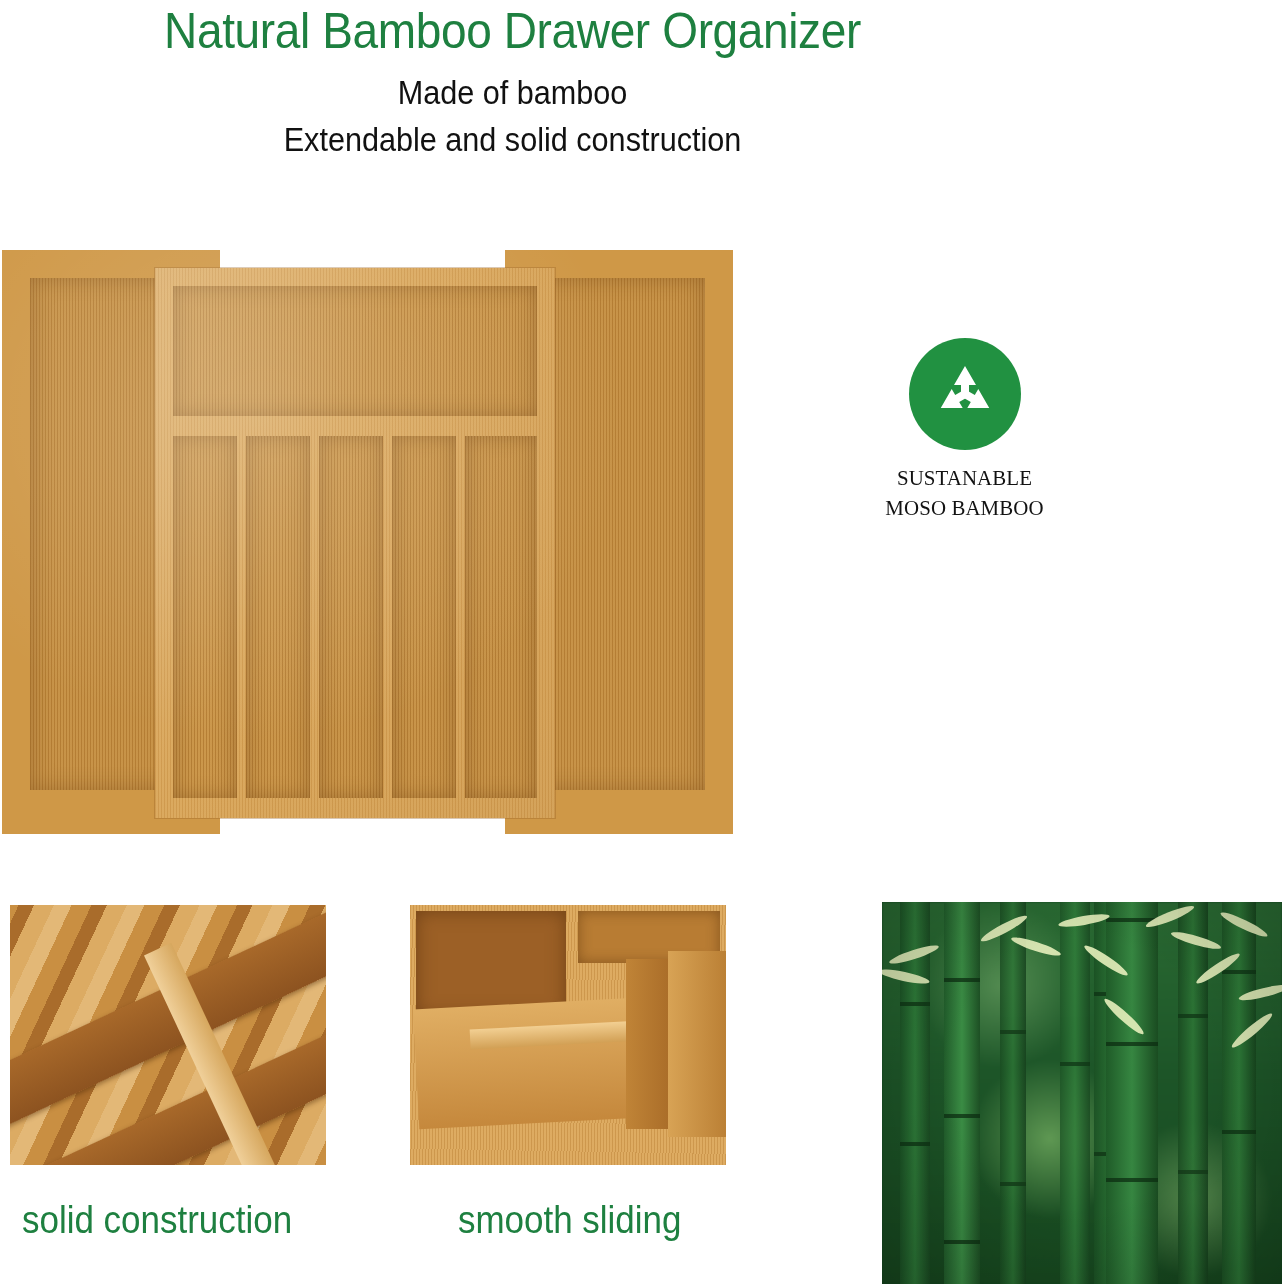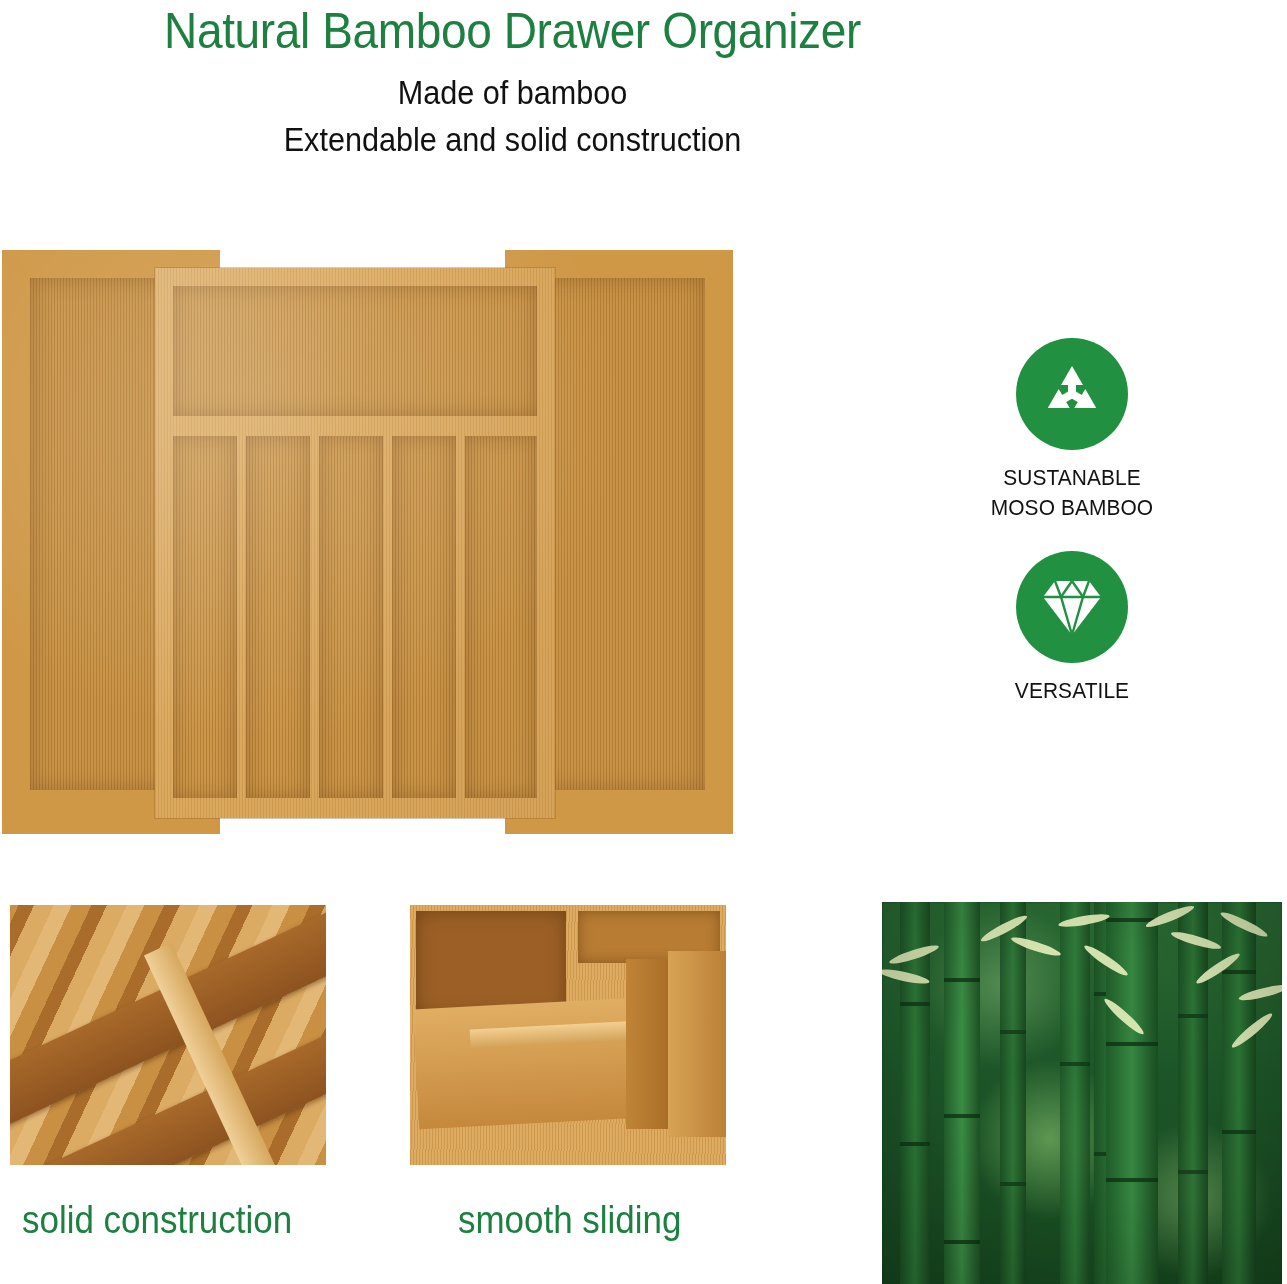--- a/index.html
+++ b/index.html
@@ -117,23 +117,24 @@
       rgba(255,255,255,0) 55%);
     pointer-events: none;
   }
 
   
   .features {
     position: absolute;
     left: 862px; top: 338px;
     width: 420px;
     display: grid;
-    grid-template-columns: 1fr;
+    grid-template-columns: 1fr 1fr;
     row-gap: 28px;
     column-gap: 10px;
+    font-family: Liberation Serif, serif;
   }
   .feature { text-align: center; }
   .feature-icon {
     width: 112px; height: 112px;
     margin: 0 auto;
     border-radius: 50%;
     background: #219141;
     display: flex;
     align-items: center;
     justify-content: center;
@@ -328,39 +329,20 @@
       </svg>
     </div>
     <div class="feature-label">
       <div>SUSTANABLE</div>
       <div>MOSO BAMBOO</div>
     </div>
   </div>
 
 
 
-  <div class="feature">
-    <div class="feature-icon">
-      <svg width="70" height="64" viewBox="0 0 70 64" aria-hidden="true">
-        <g fill="#ffffff">
-          <path d="M6 22 L18 6 L52 6 L64 22 L35 60 Z"></path>
-        </g>
-        <g stroke="#219141" stroke-width="2.4" fill="none">
-          <path d="M6 22 H64"></path>
-          <path d="M18 6 L24 22 L35 60"></path>
-          <path d="M52 6 L46 22 L35 60"></path>
-          <path d="M35 6 L24 22"></path>
-          <path d="M35 6 L46 22"></path>
-        </g>
-      </svg>
-    </div>
-    <div class="feature-label">
-      <div>VERSATILE</div>
-    </div>
-  </div>
 
 </div>
 
 <div class="detail detail-1">
   <div class="grain-diag"></div>
   <div class="groove-1 d1-g1"></div>
   <div class="groove-2 d1-g2"></div>
   <div class="d1-edge"></div>
 </div>
 

